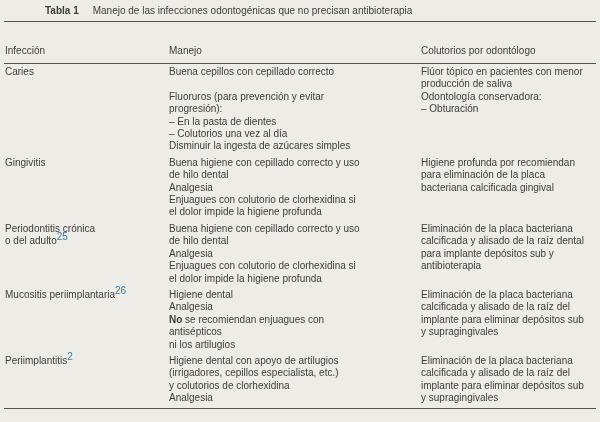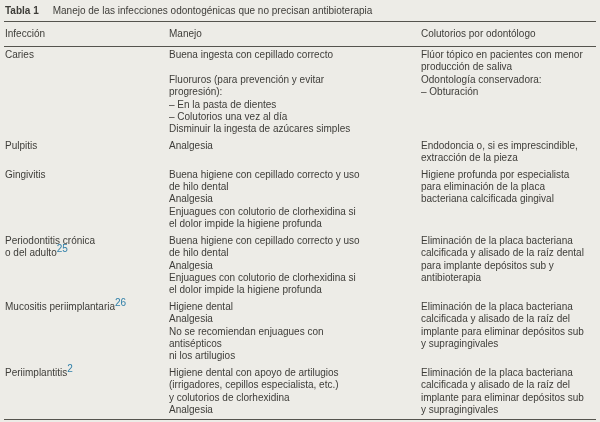--- a/index.html
+++ b/index.html
@@ -18,48 +18,50 @@
   .wrap {
     padding: 0 4px;
   }
   .caption {
     padding: 5px 0 4px 1px;
     line-height: 12px;
   }
   .caption .label {
     font-weight: bold;
     margin-right: 14px;
+    margin-left: 40px;
   }
   .rule {
     height: 0;
     border-top: 1px solid var(--rule, #55544e);
   }
   table {
     width: 100%;
     border-collapse: collapse;
     table-layout: fixed;
+    margin-top: 17px;
   }
   thead th {
     text-align: left;
     font-weight: normal;
     padding: 6px 0 7px 1px;
     line-height: 11px;
     border-bottom: 1px solid var(--rule, #55544e);
   }
   tbody td {
     vertical-align: top;
     padding: 2px 6px 2px 1px;
   }
   .line {
     line-height: 12.4px;
     min-height: 12.4px;
     white-space: nowrap;
   }
   .line b {
-    font-weight: normal;
+    font-weight: bold;
   }
   sup.ref {
     color: var(--accent, #2f7fa8);
     font-size: 10px;
     line-height: 0;
     vertical-align: super;
   }
   .bottom-rule {
     margin-top: 1px;
   }
@@ -87,60 +89,48 @@
         <th>Manejo</th>
         <th>Colutorios por odontólogo</th>
       </tr>
     </thead>
     <tbody>
         <tr>
           <td>
             <div class="line">Caries</div>
           </td>
           <td>
-            <div class="line">Buena ingesta con cepillado correcto</div>
+            <div class="line">Buena cepillos con cepillado correcto</div>
             <div class="line">&nbsp;</div>
             <div class="line">Fluoruros (para prevención y evitar</div>
             <div class="line">progresión):</div>
             <div class="line">– En la pasta de dientes</div>
             <div class="line">– Colutorios una vez al día</div>
             <div class="line">Disminuir la ingesta de azúcares simples</div>
           </td>
           <td>
             <div class="line">Flúor tópico en pacientes con menor</div>
             <div class="line">producción de saliva</div>
             <div class="line">Odontología conservadora:</div>
             <div class="line">– Obturación</div>
           </td>
         </tr>
         <tr>
           <td>
-            <div class="line">Pulpitis</div>
-          </td>
-          <td>
-            <div class="line">Analgesia</div>
-          </td>
-          <td>
-            <div class="line">Endodoncia o, si es imprescindible,</div>
-            <div class="line">extracción de la pieza</div>
-          </td>
-        </tr>
-        <tr>
-          <td>
             <div class="line">Gingivitis</div>
           </td>
           <td>
             <div class="line">Buena higiene con cepillado correcto y uso</div>
             <div class="line">de hilo dental</div>
             <div class="line">Analgesia</div>
             <div class="line">Enjuagues con colutorio de clorhexidina si</div>
             <div class="line">el dolor impide la higiene profunda</div>
           </td>
           <td>
-            <div class="line">Higiene profunda por especialista</div>
+            <div class="line">Higiene profunda por recomiendan</div>
             <div class="line">para eliminación de la placa</div>
             <div class="line">bacteriana calcificada gingival</div>
           </td>
         </tr>
         <tr>
           <td>
             <div class="line">Periodontitis crónica</div>
             <div class="line">o del adulto<sup class="ref">25</sup></div>
           </td>
           <td>

